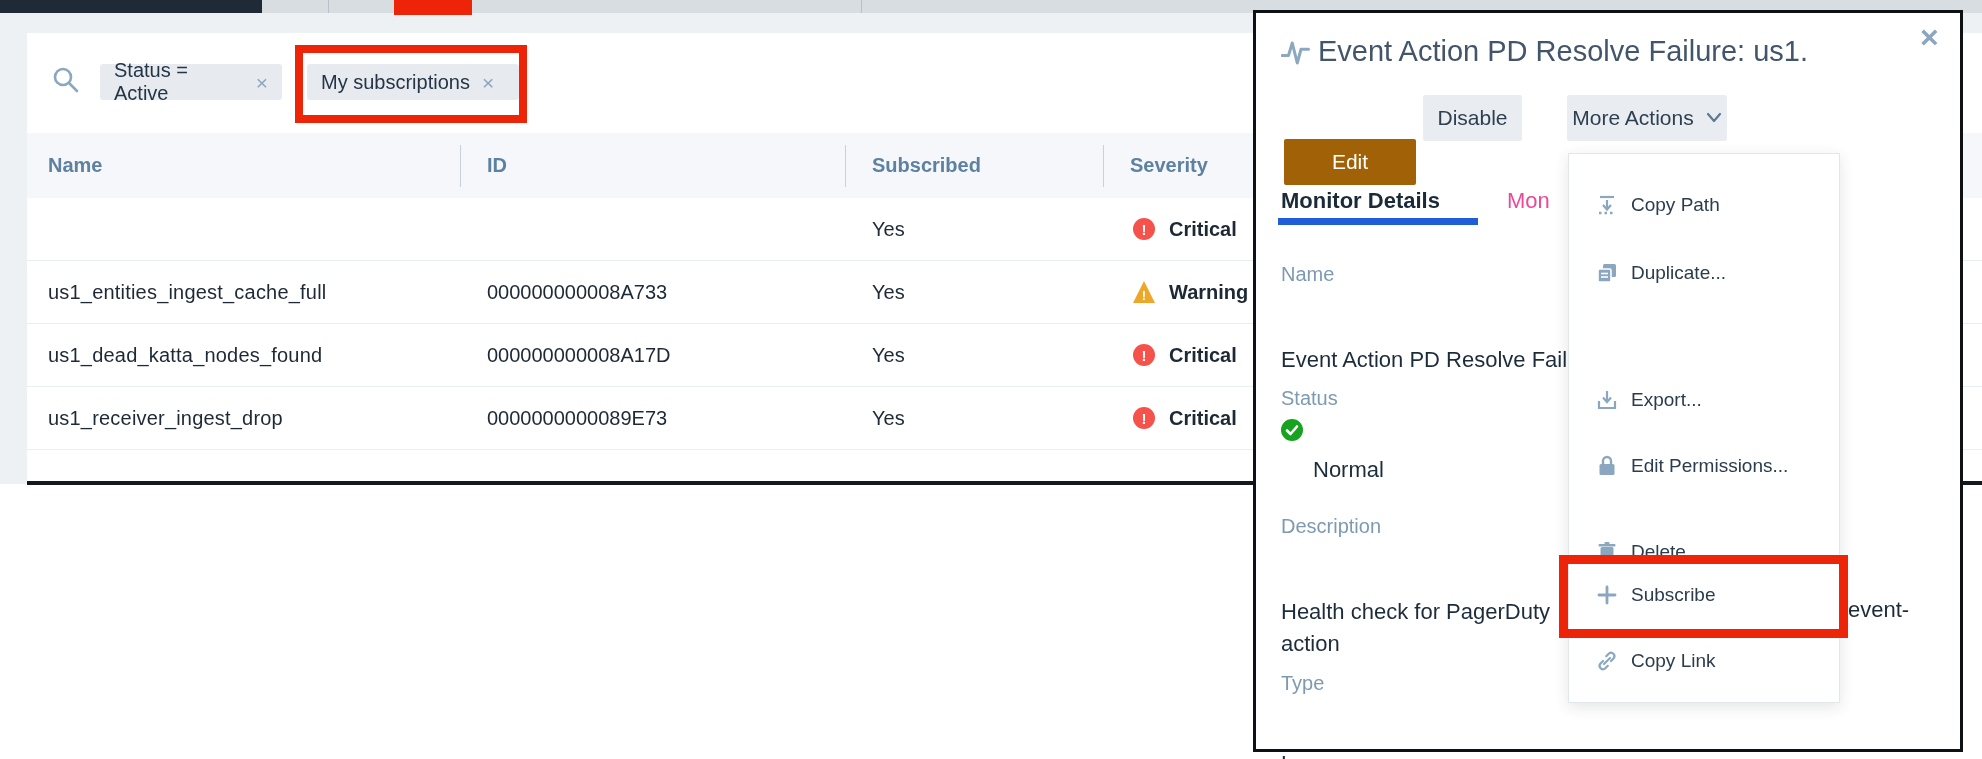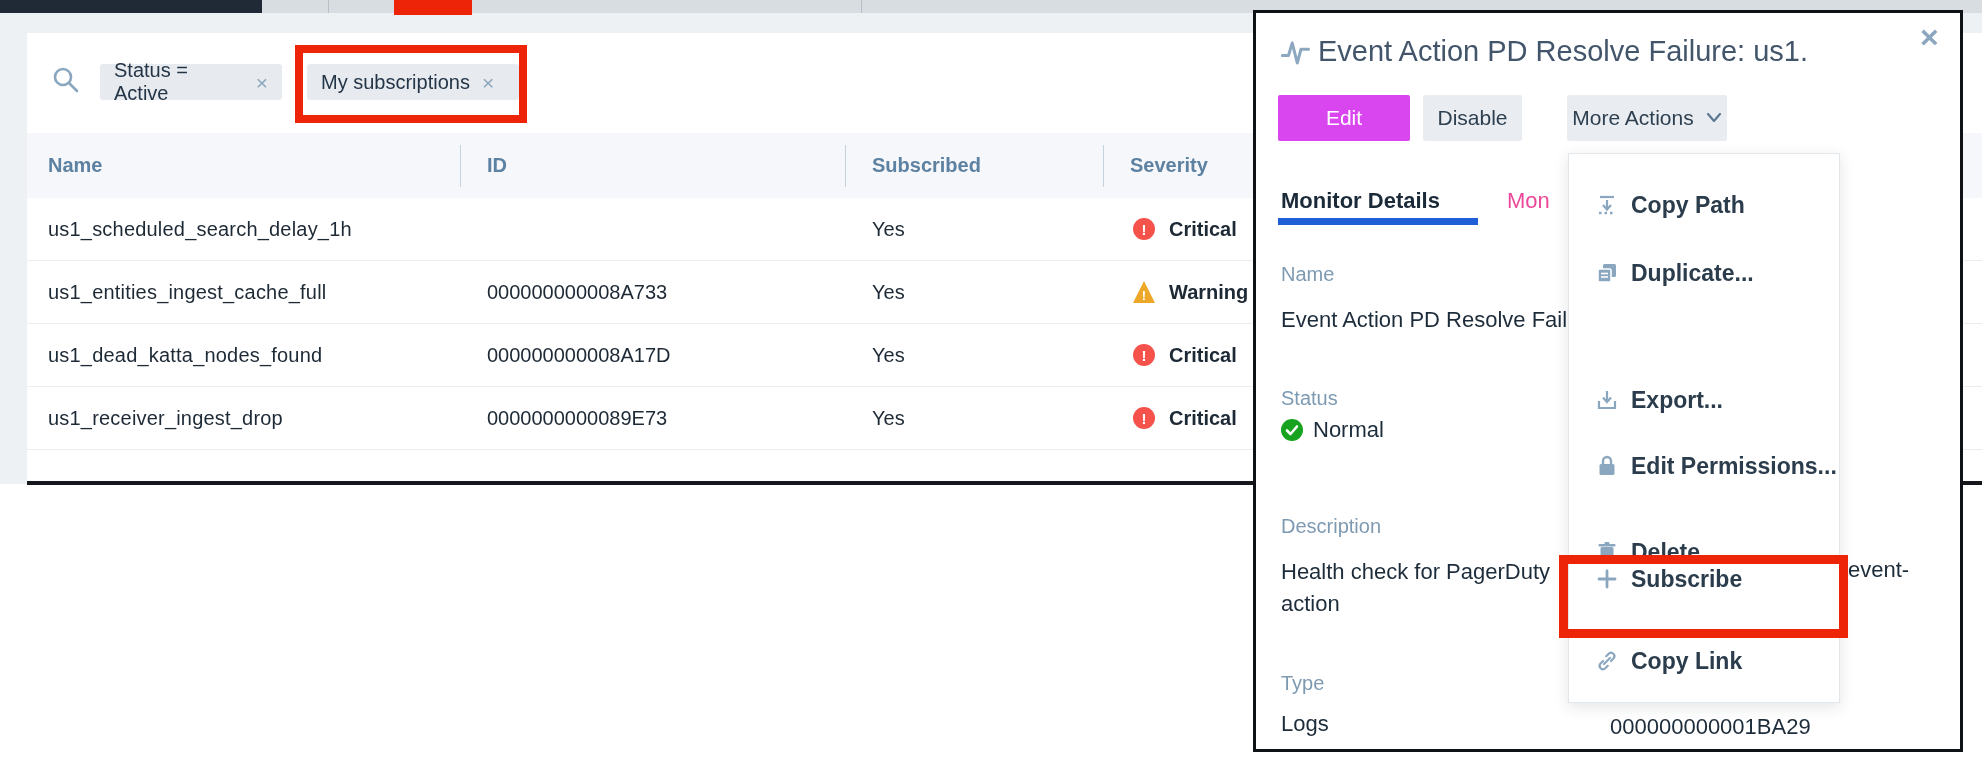--- a/index.html
+++ b/index.html
@@ -56,48 +56,48 @@
 
   
   .panel{left:1253px;top:10px;width:710px;height:742px;background:#ffffff;
          border:3px solid #0e1217;box-sizing:border-box;z-index:5;}
   .panel .pulse-icon{left:25px;top:25px;width:30px;height:30px;}
   .panel-title{left:62px;top:22px;font-size:29px;color:#42556a;white-space:nowrap;}
   .panel-close{left:664px;top:8px;font-size:32px;font-weight:bold;color:#8ca6bf;
                line-height:1;cursor:default;}
   .btn{top:82px;height:46px;display:flex;align-items:center;justify-content:center;
        font-size:21px;border-radius:2px;box-sizing:border-box;}
-  .btn-edit{left:22px;width:132px;background:#d946ef;color:#ffffff;}
+  .btn-edit{left:28px;width:132px;background:#a16207;color:#ffffff;margin-top:44px;}
   .btn-gray{background:#e9edf1;color:#2e3f50;}
   .btn-disable{left:167px;width:99px;}
   .btn-more{left:311px;width:160px;gap:12px;}
   .tab-active{left:25px;top:175px;font-size:22px;font-weight:bold;color:#1b2a38;}
   .tab-underline{left:22px;top:205px;width:200px;height:7px;background:#1f5ed6;}
   .tab-partial{left:251px;top:175px;font-size:22px;color:#ec4899;}
   .fld-label{font-size:20px;color:#7e9ab2;}
-  .fld-value{font-size:22px;color:#1d2c3a;white-space:nowrap;}
+  .fld-value{font-size:22px;color:#1d2c3a;white-space:nowrap;margin-top:40px;}
   .f-name-l{left:25px;top:250px;}  .f-name-v{left:25px;top:294px;}
   .f-status-l{left:25px;top:374px;text-align:right;}
   .status-ok-icon{left:25px;top:406px;width:22px;height:22px;}
   .f-status-v{left:57px;top:404px;}
   .f-desc-l{left:25px;top:502px;}
   .f-desc-1{left:25px;top:546px;}  .f-desc-1r{left:592px;top:544px;}
   .f-desc-2{left:25px;top:578px;}
   .f-type-l{left:25px;top:659px;}  .f-type-v{left:25px;top:698px;}
   .f-id-v{left:354px;top:701px;}
 
   
   .menu{left:1568px;top:153px;width:272px;height:550px;background:#ffffff;
         border:1px solid #e2e7eb;box-shadow:0 4px 14px rgba(30,45,60,.12);
         box-sizing:border-box;z-index:6;}
   .menu-item{position:absolute;left:0;width:270px;height:34px;
         display:flex;align-items:center;}
   .menu-item .mi-icon{position:absolute;left:26px;width:24px;height:24px;}
-  .menu-item .mi-label{position:absolute;left:62px;font-size:23px;color:#2b3c4c;
-        white-space:nowrap;font-weight:bold;}
+  .menu-item .mi-label{position:absolute;left:62px;font-size:19px;color:#2b3c4c;
+        white-space:nowrap;}
   .anno-box-sub{left:1559px;top:555px;width:289px;height:83px;
         border:9px solid #ee2408;box-sizing:border-box;z-index:10;}
 </style>
 </head>
 <body>
 
 <div class="abs topbar">
   <div class="abs topbar-dark"></div>
   <div class="abs topbar-sep" style="left:328px"></div>
   <div class="abs topbar-sep" style="left:861px"></div>
@@ -129,21 +129,20 @@
     <div class="th" style="left:460px">ID</div>
     <div class="th" style="left:845px">Subscribed</div>
     <div class="th" style="left:1103px">Severity</div>
     <div class="vsep" style="left:433px"></div>
     <div class="vsep" style="left:818px"></div>
     <div class="vsep" style="left:1076px"></div>
   </div>
 
   <div class="abs tbody" id="tbody">
   <div class="trow">
-    <div class="td td-name" style="left:21px">us1_scheduled_search_delay_1h</div>
     <div class="td" style="left:845px">Yes</div>
     <div class="td td-sev sev-critical" style="left:1106px">
       <span class="sev-badge">
             <span>!</span>
           </span>
       <span class="sev-label">Critical</span>
     </div>
   </div>
 
   <div class="trow">
@@ -265,21 +264,21 @@
 
   <div class="menu-item" style="top: 381px;">
     <span class="mi-icon"><svg viewBox="0 0 24 24">
           <rect x="5.5" y="7" width="13" height="14" rx="1.5" fill="#8ba7c0"></rect>
           <rect x="3.5" y="4" width="17" height="2.4" rx="1" fill="#8ba7c0"></rect>
           <rect x="9.5" y="2" width="5" height="2.4" rx="1" fill="#8ba7c0"></rect>
         </svg></span>
     <span class="mi-label">Delete...</span>
   </div>
 
-  <div class="menu-item" style="top: 408px; padding-left: 31px;">
+  <div class="menu-item" style="top: 424px; padding-left: 31px;">
     <span class="mi-icon"><svg viewBox="0 0 24 24">
           <line x1="12" y1="4" x2="12" y2="20" stroke="#8ba7c0" stroke-width="2.8" stroke-linecap="round"></line>
           <line x1="4" y1="12" x2="20" y2="12" stroke="#8ba7c0" stroke-width="2.8" stroke-linecap="round"></line>
         </svg></span>
     <span class="mi-label">Subscribe</span>
   </div>
 
   <div class="menu-item" style="top: 490px;">
     <span class="mi-icon"><svg viewBox="0 0 24 24">
           <g fill="none" stroke="#8ba7c0" stroke-width="2.2" stroke-linecap="round">

